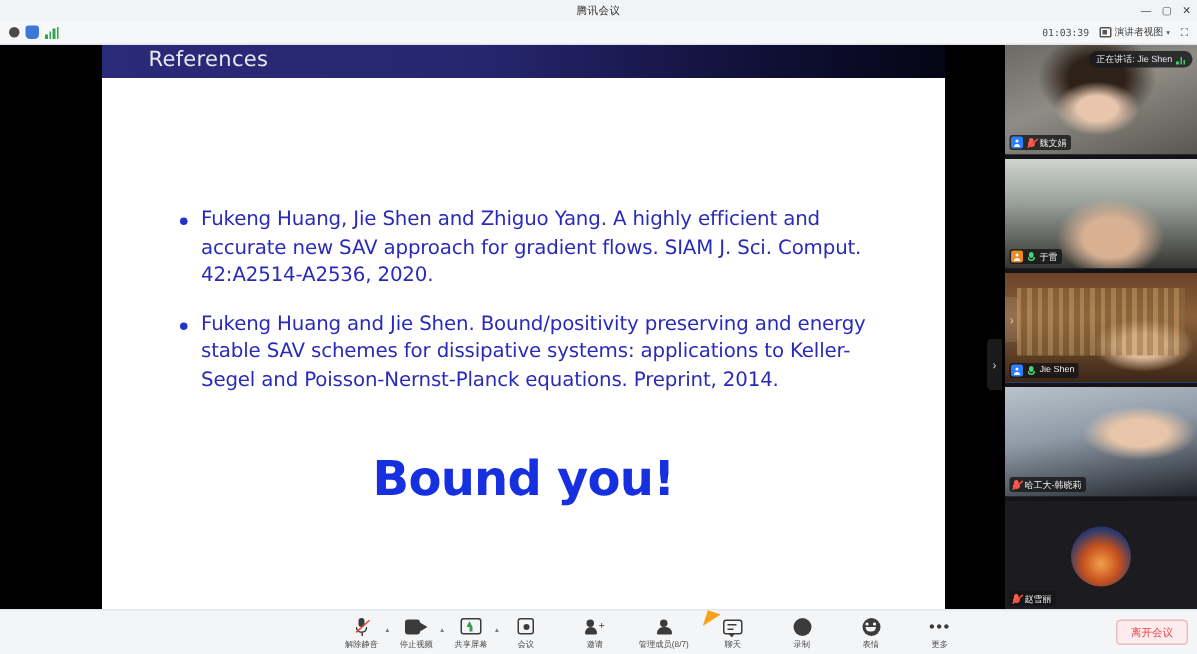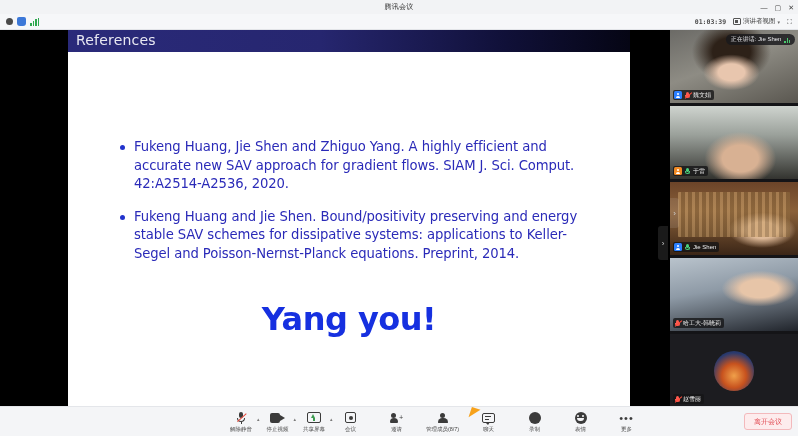--- a/index.html
+++ b/index.html
@@ -28,37 +28,37 @@
   }
   .infobar-left { display: flex; align-items: center; gap: 4px; padding-left: 6px; }
   .infobar-right { margin-left: auto; display: flex; align-items: center; gap: 7px; padding-right: 6px; }
   .ib-icon { width: 9px; height: 9px; display: inline-block; position: relative; }
   .shield { background: #3c78d8; border-radius: 2px 2px 3px 3px; }
   .lockdot { background: #4a4a4a; border-radius: 50%; width: 7px; height: 7px; }
   .bars { display: flex; align-items: flex-end; gap: 1px; height: 8px; }
   .bars i { width: 1.6px; background: #2fa84f; display: block; }
   .bars i:nth-child(1){height:3px} .bars i:nth-child(2){height:5px}
   .bars i:nth-child(3){height:7px} .bars i:nth-child(4){height:8px}
-  .timer { font-size: 6.5px; color: #4b4b4b; font-family: "DejaVu Sans Mono", monospace; font-weight: bold; }
+  .timer { font-size: 6.5px; color: #4b4b4b; font-family: "DejaVu Sans Mono", monospace; }
   .viewsel { display: flex; align-items: center; gap: 2px; font-size: 6.5px; color: #3a3a3a; cursor: pointer; }
   .viewsel .vicon { width: 8px; height: 7px; border: 1px solid #555; border-radius: 1px; position: relative; }
   .viewsel .vicon::after { content:''; position:absolute; left:1px; top:1px; width:3px; height:3px; background:#555; }
   .caret { font-size: 5px; color: #666; }
   .fsbtn { font-size: 7px; color: #555; cursor: pointer; }
 
   
   .stage { position: absolute; left: 0; top: 30px; width: 670px; height: 376px; background: #000; overflow: hidden; }
   .slide { position: absolute; left: 68px; top: 0px; width: 562px; height: 376px; background: #fff; }
   .slide-header {
     position: absolute; left: 0; top: 0; width: 562px; height: 22px;
     background: linear-gradient(90deg, #2a2a7a 0%, #26266f 45%, #101038 78%, #050514 100%);
     display: flex; align-items: center;
   }
   .slide-header .htext {
-    color: #e8e8f2; font-size: 14px; padding-left: 8px; letter-spacing: .2px;
+    color: #e8e8f2; font-size: 14px; padding-left: 31px; letter-spacing: .2px;
     font-family: "DejaVu Sans", sans-serif; position: relative; top: -1px;
   }
   .slide-body { position: absolute; left: 0; top: 22px; width: 562px; height: 354px; background: #fff; }
   .bullets { position: absolute; left: 52px; top: 86px; width: 470px; }
   .bullet { display: flex; margin-bottom: 14px; }
   .bdot {
     width: 5px; height: 5px; border-radius: 50%; background: #2233cc;
     flex: 0 0 5px; margin-top: 7px; margin-right: 9px;
   }
   .btext {
@@ -250,21 +250,21 @@
         <div class="bullets">
           <div class="bullet">
             <span class="bdot"></span>
             <span class="btext">Fukeng Huang, Jie Shen and Zhiguo Yang. A highly efficient and accurate new SAV approach for gradient flows. SIAM J. Sci. Comput. 42:A2514-A2536, 2020.</span>
           </div>
           <div class="bullet">
             <span class="bdot"></span>
             <span class="btext">Fukeng Huang and Jie Shen. Bound/positivity preserving and energy stable SAV schemes for dissipative systems: applications to Keller-Segel and Poisson-Nernst-Planck equations. Preprint, 2014.</span>
           </div>
         </div>
-        <div class="thanks">Yang you!</div>
+        <div class="thanks">Bound you!</div>
       </div>
     </div>
     <div class="stage-arrow">›</div>
   </div>
 
   <div class="rail">
     <div class="speaking-pill">
       <span class="sp-text">正在讲话: Jie Shen</span>
       <span class="sp-wave">
           <i></i>

